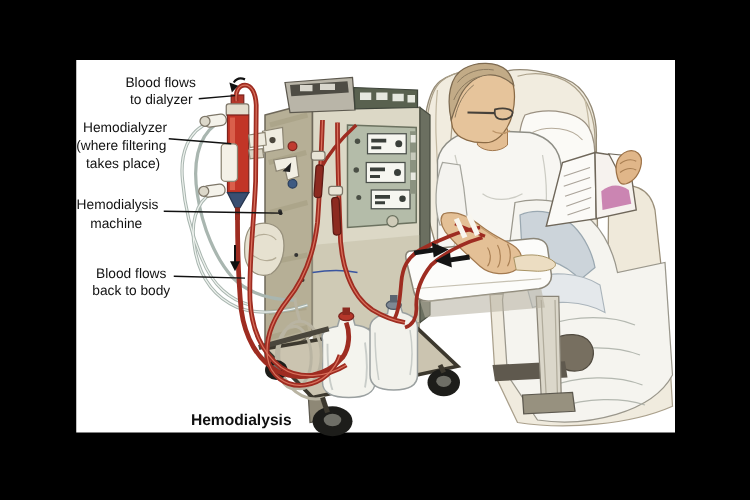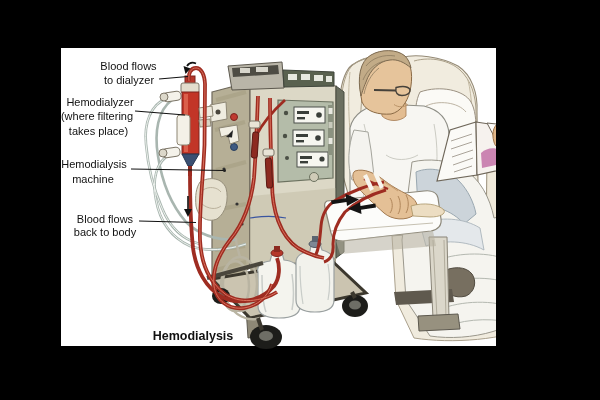--- a/index.html
+++ b/index.html
@@ -1,16 +1,16 @@
 <!DOCTYPE html>
 <html><head>
 <meta charset="utf-8">
 <style>
   html,body{margin:0;padding:0;background:#000;}
-  .wrap{position:relative;width:496px;height:400px;background:#000;overflow:hidden;}
+  .wrap{position:relative;width:600px;height:400px;background:#000;overflow:hidden;}
   svg{position:absolute;left:0;top:0;}
   text{font-family:"Liberation Sans",sans-serif;fill:#111;}
 </style>
 </head>
 <body>
 <div class="wrap">
 <svg width="600" height="400" viewBox="0 0 600 400">
   <rect x="0" y="0" width="600" height="400" fill="#000"></rect>
   <rect x="61" y="48" width="479" height="298" fill="#ffffff"></rect>
   <g id="art">

